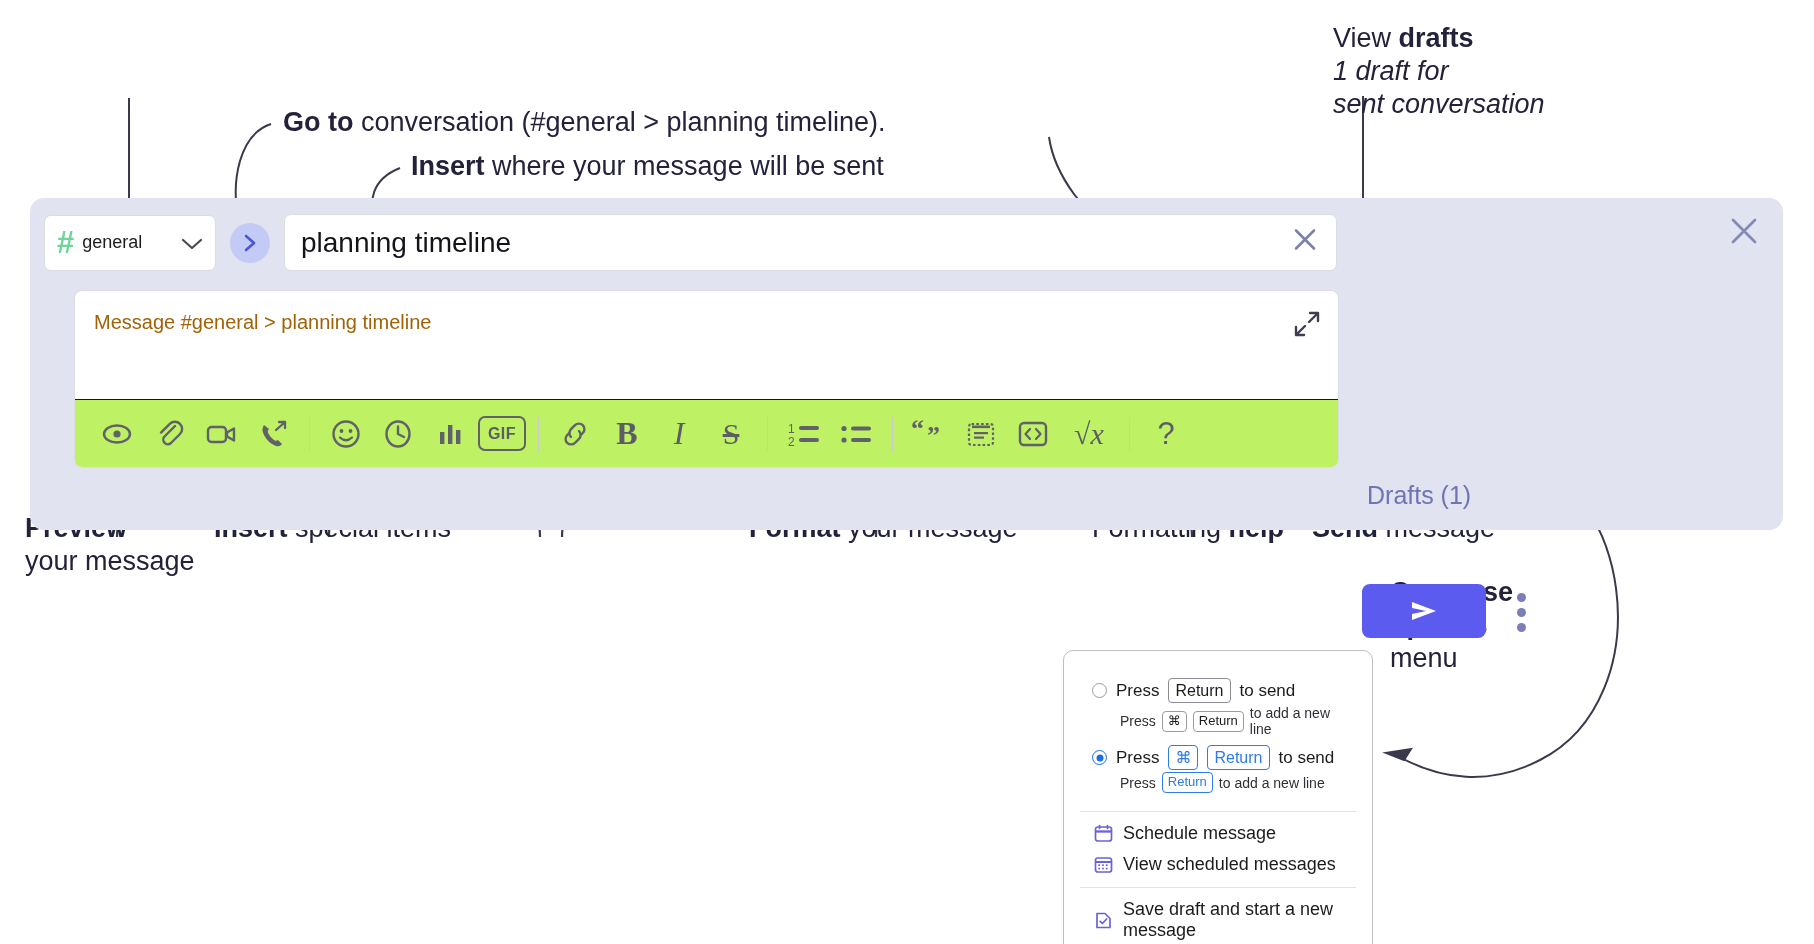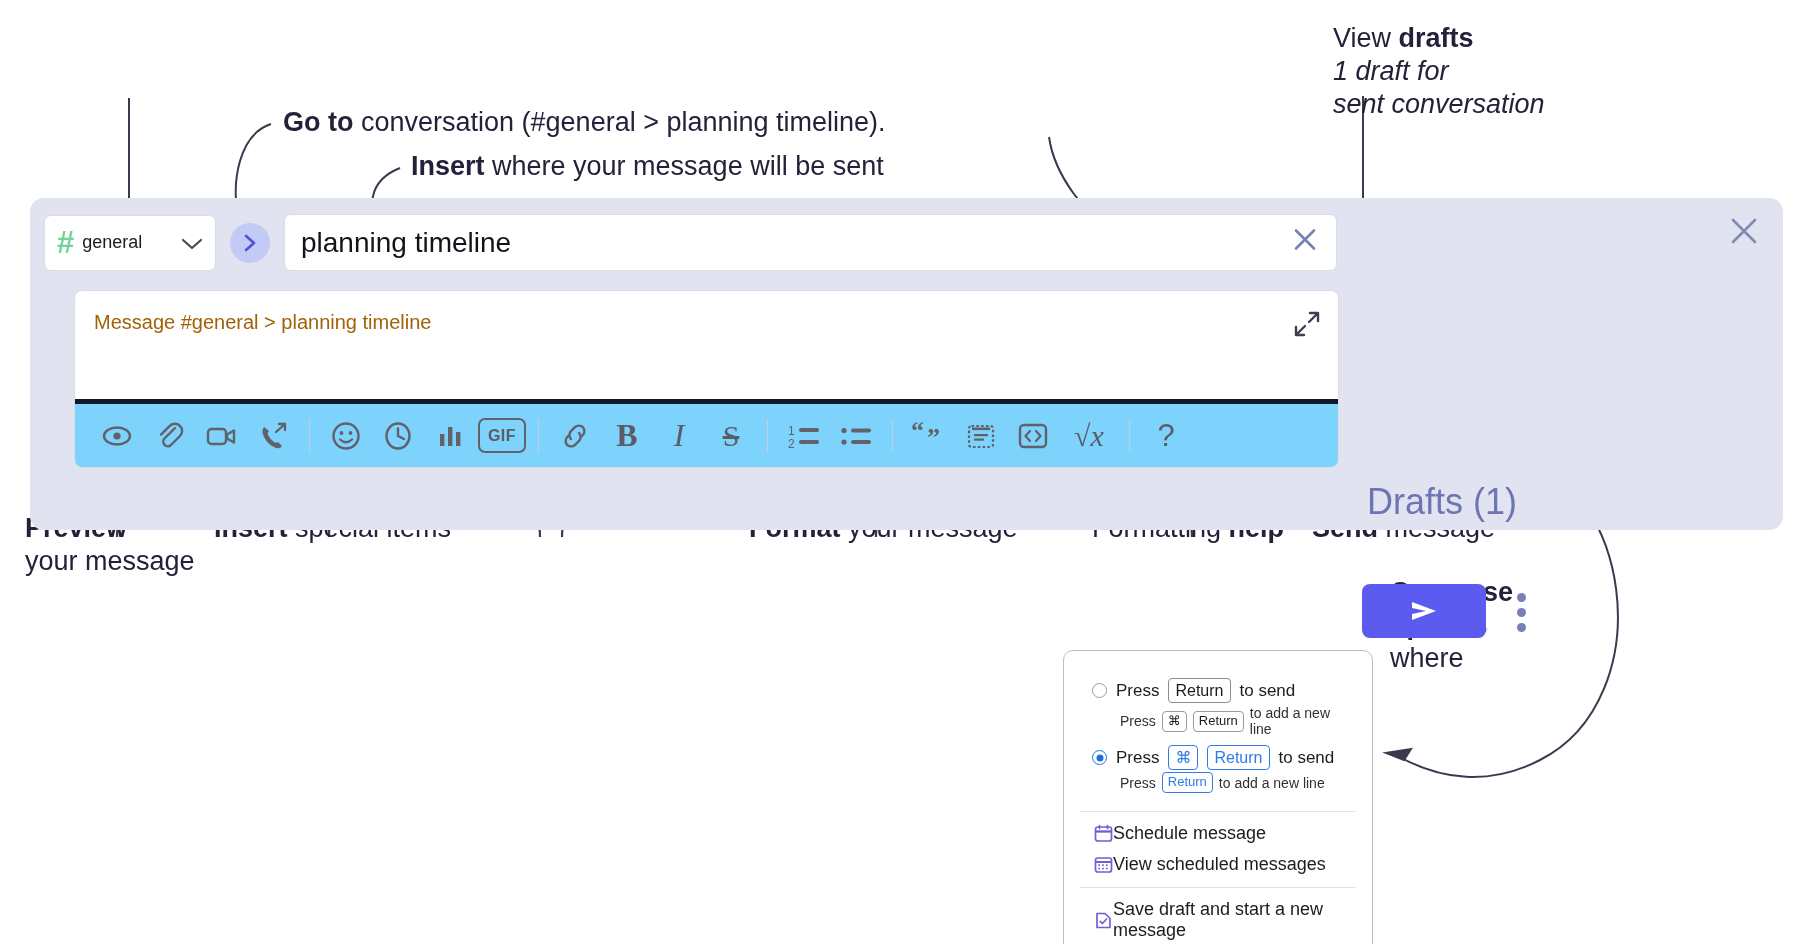--- a/index.html
+++ b/index.html
@@ -48,37 +48,37 @@
 
   
   .editor{
     position:absolute;left:44px;top:92px;width:1265px;height:178px;
     background:#fff;border:1px solid #dcdce4;border-radius:8px;box-sizing:border-box;
   }
   .placeholder{position:absolute;left:19px;top:20px;font-size:20px;color:#a16207;}
   .expand-btn{position:absolute;right:16px;top:18px;color:#3f3f50;}
 
   .toolbar{
-    position:absolute;left:0;right:0;bottom:0;height:68px;background:#7dd3fc;
-    border-top:5px solid #0f172a;border-radius:0 0 7px 7px;
+    position:absolute;left:0;right:0;bottom:0;height:68px;background:#bef264;
+    border-top:1px solid #0f172a;border-radius:0 0 7px 7px;
     display:flex;align-items:center;padding-left:16px;box-sizing:border-box;
   }
   .tb{width:52px;height:52px;display:flex;align-items:center;justify-content:center;color:#616169;}
   .tb svg{display:block;}
   .sep{width:1px;height:34px;background:#c9cad3;margin:0 10px;}
   .gif-box{
     border:2.5px solid #616169;border-radius:7px;width:44px;height:31px;
     display:flex;align-items:center;justify-content:center;font-size:16px;font-weight:700;color:#5c5c66;
     letter-spacing:.5px;font-family:"Liberation Sans",sans-serif;
   }
   .qmark{font-size:31px;color:#5c5c66;font-weight:400;}
   .mathx{font-size:30px;color:#5c5c66;}
 
   .drafts-label{
-    position:absolute;left:1337px;top:283px;font-size:36px;color:#6e74b4;
+    position:absolute;left:1337px;top:283px;font-size:25px;color:#6e74b4;
   }
   .send-btn{
     position:absolute;left:1332px;top:386px;width:124px;height:54px;background:#5b5bf0;
     border-radius:8px;display:flex;align-items:center;justify-content:center;color:#fff;
   }
   .kebab{position:absolute;left:1477px;top:390px;width:28px;height:48px;
     display:flex;flex-direction:column;align-items:center;justify-content:center;gap:6px;}
   .kebab i{display:block;width:9px;height:9px;border-radius:50%;background:#7a7fb8;}
   .panel-close{position:absolute;right:22px;top:16px;color:#8389b6;}
 
@@ -93,21 +93,21 @@
   .opt-sub{display:flex;align-items:center;gap:6px;font-size:14px;color:#2f2f38;margin:2px 0 8px 28px;}
   .radio{width:15px;height:15px;border-radius:50%;border:1.6px solid #9a9aa4;box-sizing:border-box;flex:0 0 auto;}
   .radio.on{border:1.8px solid #1d6fe0;position:relative;}
   .radio.on::after{content:"";position:absolute;left:50%;top:50%;transform:translate(-50%,-50%);
     width:7px;height:7px;border-radius:50%;background:#1d6fe0;}
   .key{border:1.4px solid #8c8c96;border-radius:4px;padding:0px 6px;font-size:16px;color:#1d1c1d;
         line-height:1.45;display:inline-block;}
   .key.sm{font-size:13px;padding:0 5px;border-color:#9a9aa4;}
   .key.blue{border-color:#2f7ce8;color:#2f7ce8;}
   .menu-div{height:1px;background:#e2e2e7;}
-  .menu-item{display:flex;align-items:center;gap:0;padding:5px 14px;font-size:18px;color:#1d1c1d;}
+  .menu-item{display:flex;align-items:center;gap:10px;padding:5px 14px;font-size:18px;color:#1d1c1d;}
   .menu-item .mi{color:#6b62d6;display:flex;align-items:center;}
   .menu-grp{padding:6px 0 7px 0;}
 </style>
 </head>
 <body>
 
 <div class="stage">
 
   <svg class="overlay" viewBox="0 0 1814 944">
     <g fill="none" stroke="#3a3a4c" stroke-width="2">
@@ -163,21 +163,21 @@
   <div class="anno" style="left:25px;top:512px;"><b>Preview</b><br><span>your message</span></div>
 
   <div class="anno" style="left:214px;top:512px;"><b>Insert</b><span> special items</span></div>
 
   <div class="anno" style="left:749px;top:512px;"><b>Format</b><span> your message</span></div>
 
   <div class="anno" style="left:1092px;top:512px;"><span>Formatting </span><b>help</b></div>
 
   <div class="anno" style="left:1312px;top:512px;"><b>Send</b><span> message</span></div>
 
-  <div class="anno" style="left:1390px;top:576px;"><b>Compose</b><br><b>options</b><br><span>where</span></div>
+  <div class="anno" style="left:1390px;top:576px;"><b>Compose</b><br><b>options</b><br><span>menu</span></div>
 
   <div class="compose-panel">
 
     <div class="row-top">
 
       <div class="channel-select">
         <span class="hash">#</span>
         <span class="chan-name">general</span>
         <span class="chev">
           <svg width="22" height="14" viewBox="0 0 22 14">

